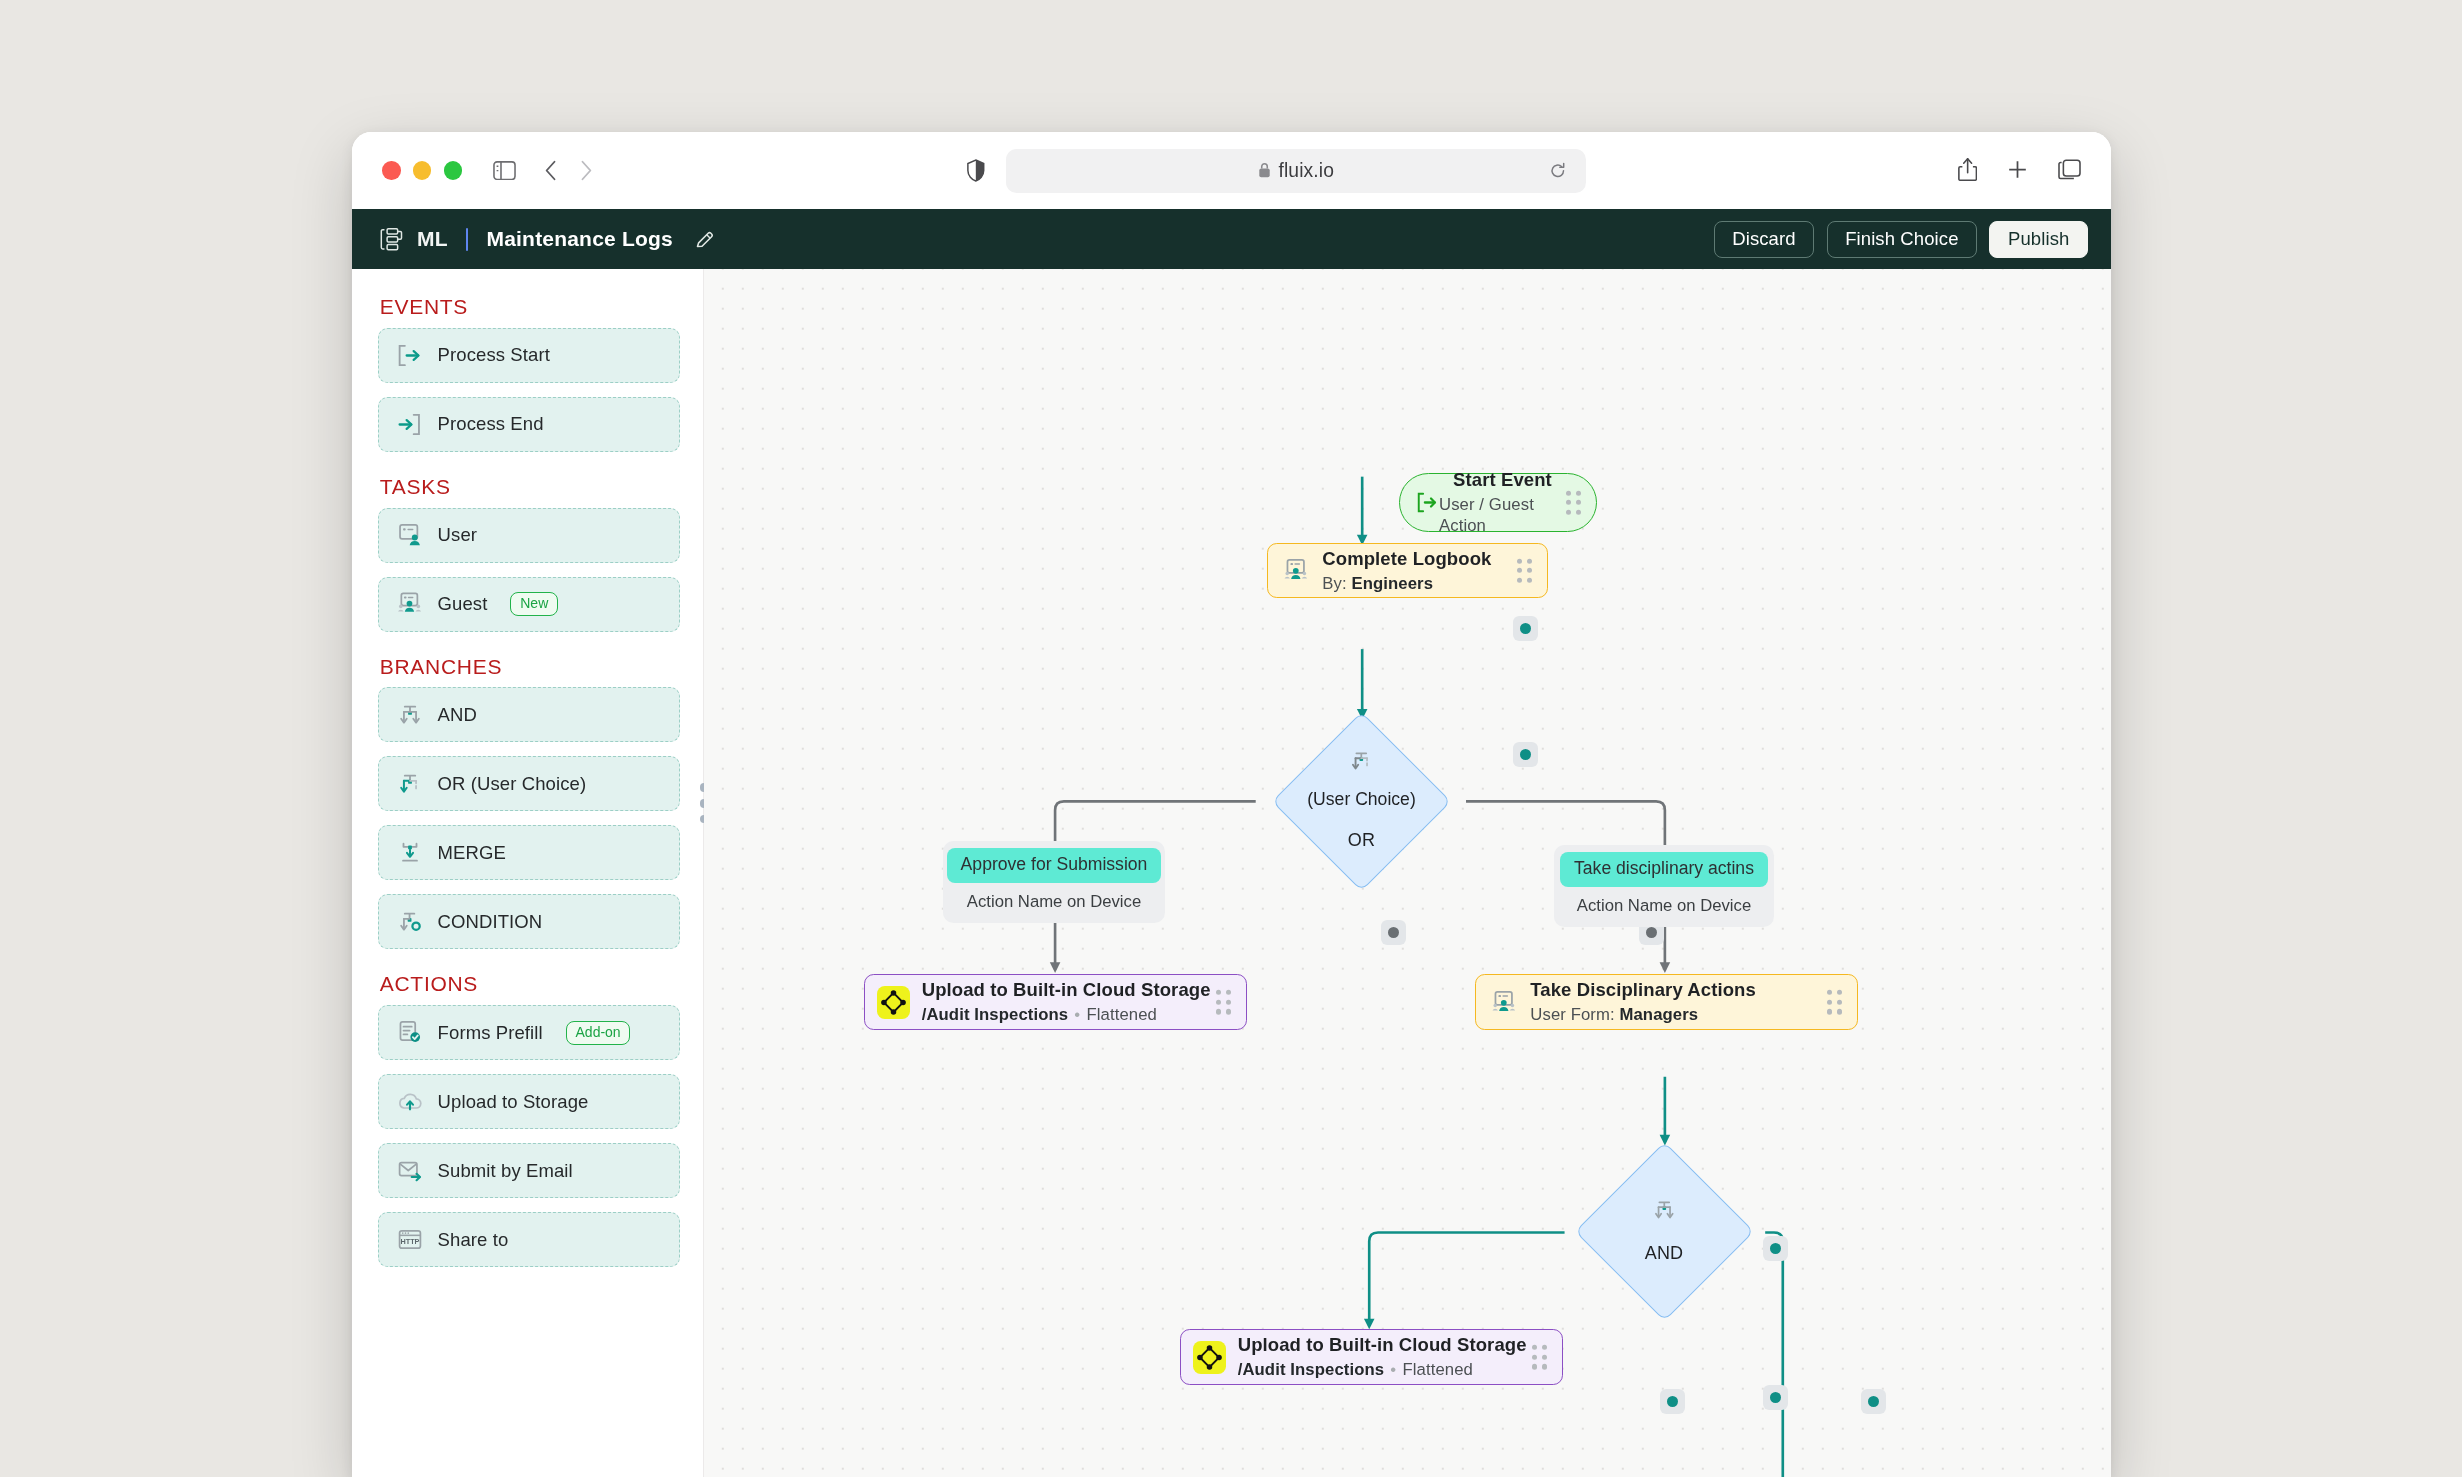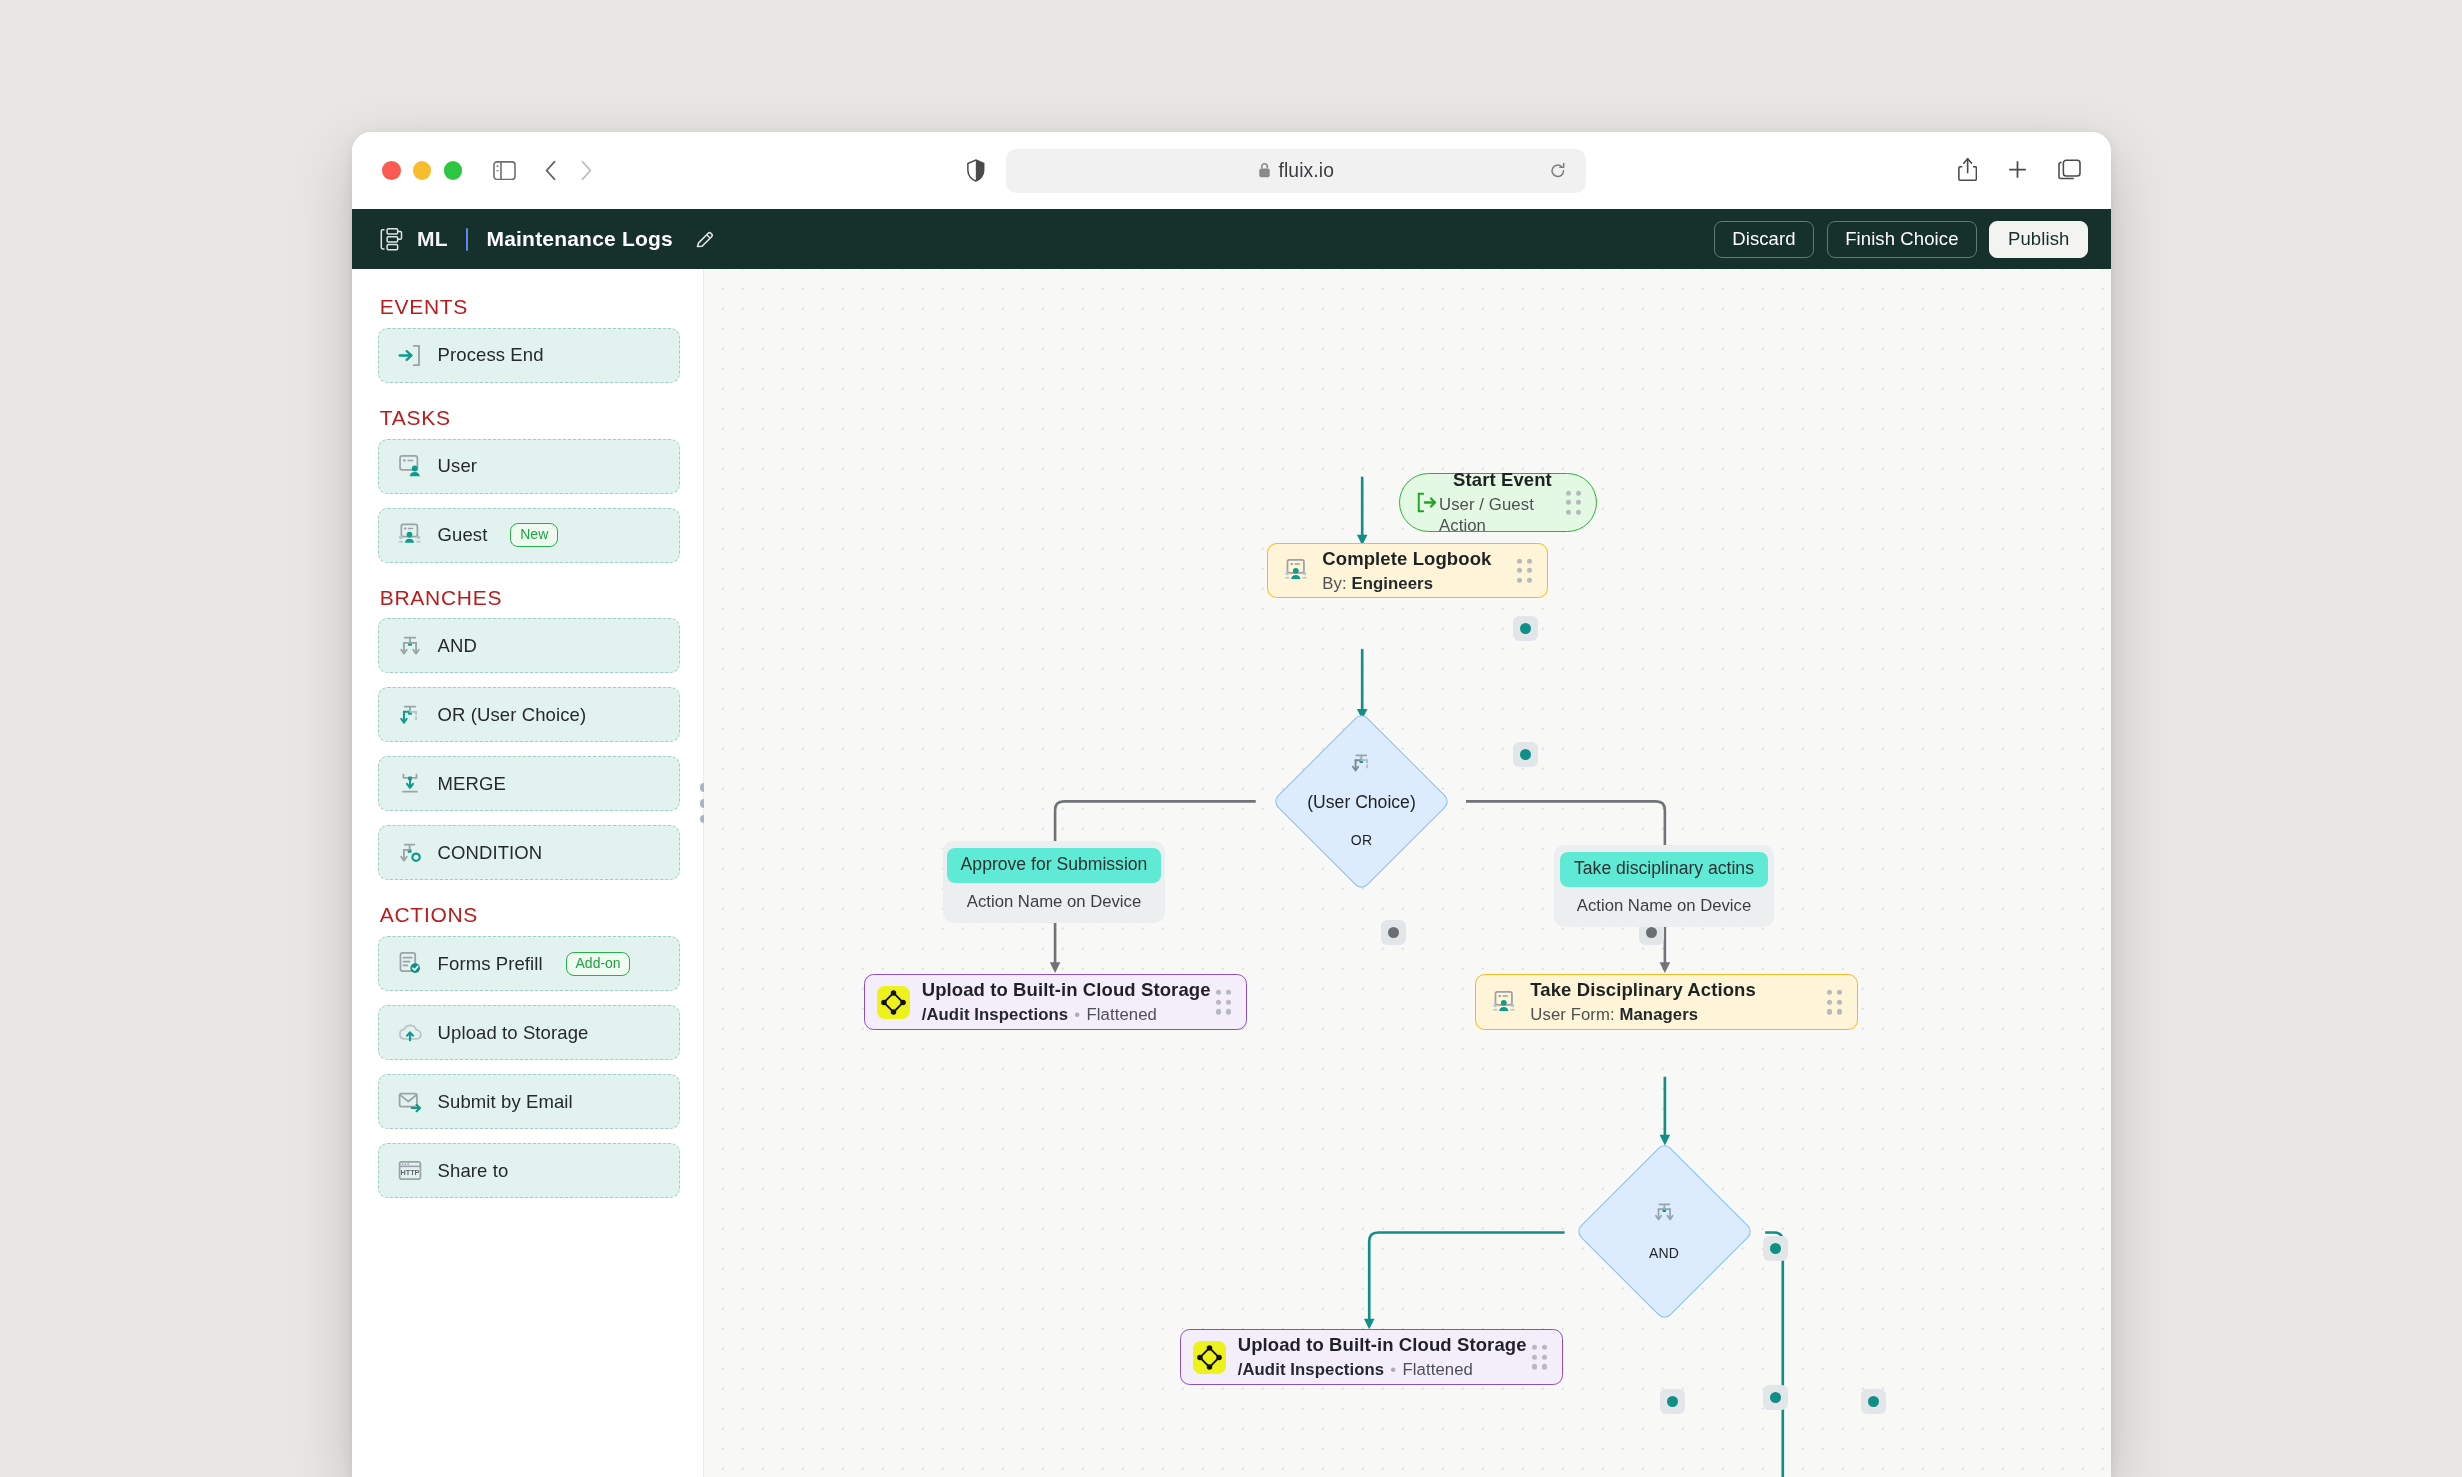--- a/index.html
+++ b/index.html
@@ -203,21 +203,21 @@
     border-radius: 8.8px;
   }
   .diamond-label {
     position: absolute;
     display: flex; flex-direction: column; align-items: center; justify-content: center;
     text-align: center;
     pointer-events: none;
   }
   .diamond-label .d-icon { margin-bottom: 3.5px; display:flex; }
   .diamond-label .d-t1 { font-size: 17.6px; color: #1f2124; line-height: 1.35; margin-top: 12px; }
-  .diamond-label .d-t2 { font-size: 14px; color: #1f2124; line-height: 1.35; margin-top: 16px; letter-spacing: 0.2px; }
+  .diamond-label .d-t2 { font-size: 18px; color: #1f2124; line-height: 1.35; margin-top: 16px; letter-spacing: 0.2px; }
 
   
   .branch-card {
     position: absolute;
     background: #edeef0;
     border-radius: 10.6px;
     padding: 7px 8.8px 10.6px;
     display: flex; flex-direction: column; align-items: center;
   }
   .branch-card .bc-pill {
@@ -354,20 +354,30 @@
       <button class="btn ghost">Finish Choice</button>
       <button class="btn primary">Publish</button>
     </div>
   </div>
 
   <div class="app-body">
 
     <div class="sidebar">
 
       <div class="section-label">EVENTS</div>
+      <div class="palette-item">
+        <span class="pi-icon">
+          <svg width="24.6" height="23" viewBox="0 0 28 26">
+              <path d="M9 2 H3 V24 H9" fill="none" stroke="#9aa3a8" stroke-width="2.1" stroke-linecap="round"></path>
+              <line x1="11" y1="13" x2="24" y2="13" stroke="#0b9b8a" stroke-width="2.6" stroke-linecap="round"></line>
+              <polyline points="19,8 24.5,13 19,18" fill="none" stroke="#0b9b8a" stroke-width="2.6" stroke-linecap="round" stroke-linejoin="round"></polyline>
+            </svg>
+        </span>
+        <span class="pi-label">Process Start</span>
+      </div>
       <div class="palette-item">
         <span class="pi-icon">
           <svg width="24.6" height="23" viewBox="0 0 28 26">
               <path d="M19 2 H25 V24 H19" fill="none" stroke="#9aa3a8" stroke-width="2.1" stroke-linecap="round"></path>
               <line x1="3" y1="13" x2="16" y2="13" stroke="#0b9b8a" stroke-width="2.6" stroke-linecap="round"></line>
               <polyline points="11,8 16.5,13 11,18" fill="none" stroke="#0b9b8a" stroke-width="2.6" stroke-linecap="round" stroke-linejoin="round"></polyline>
             </svg>
         </span>
         <span class="pi-label">Process End</span>
       </div>

